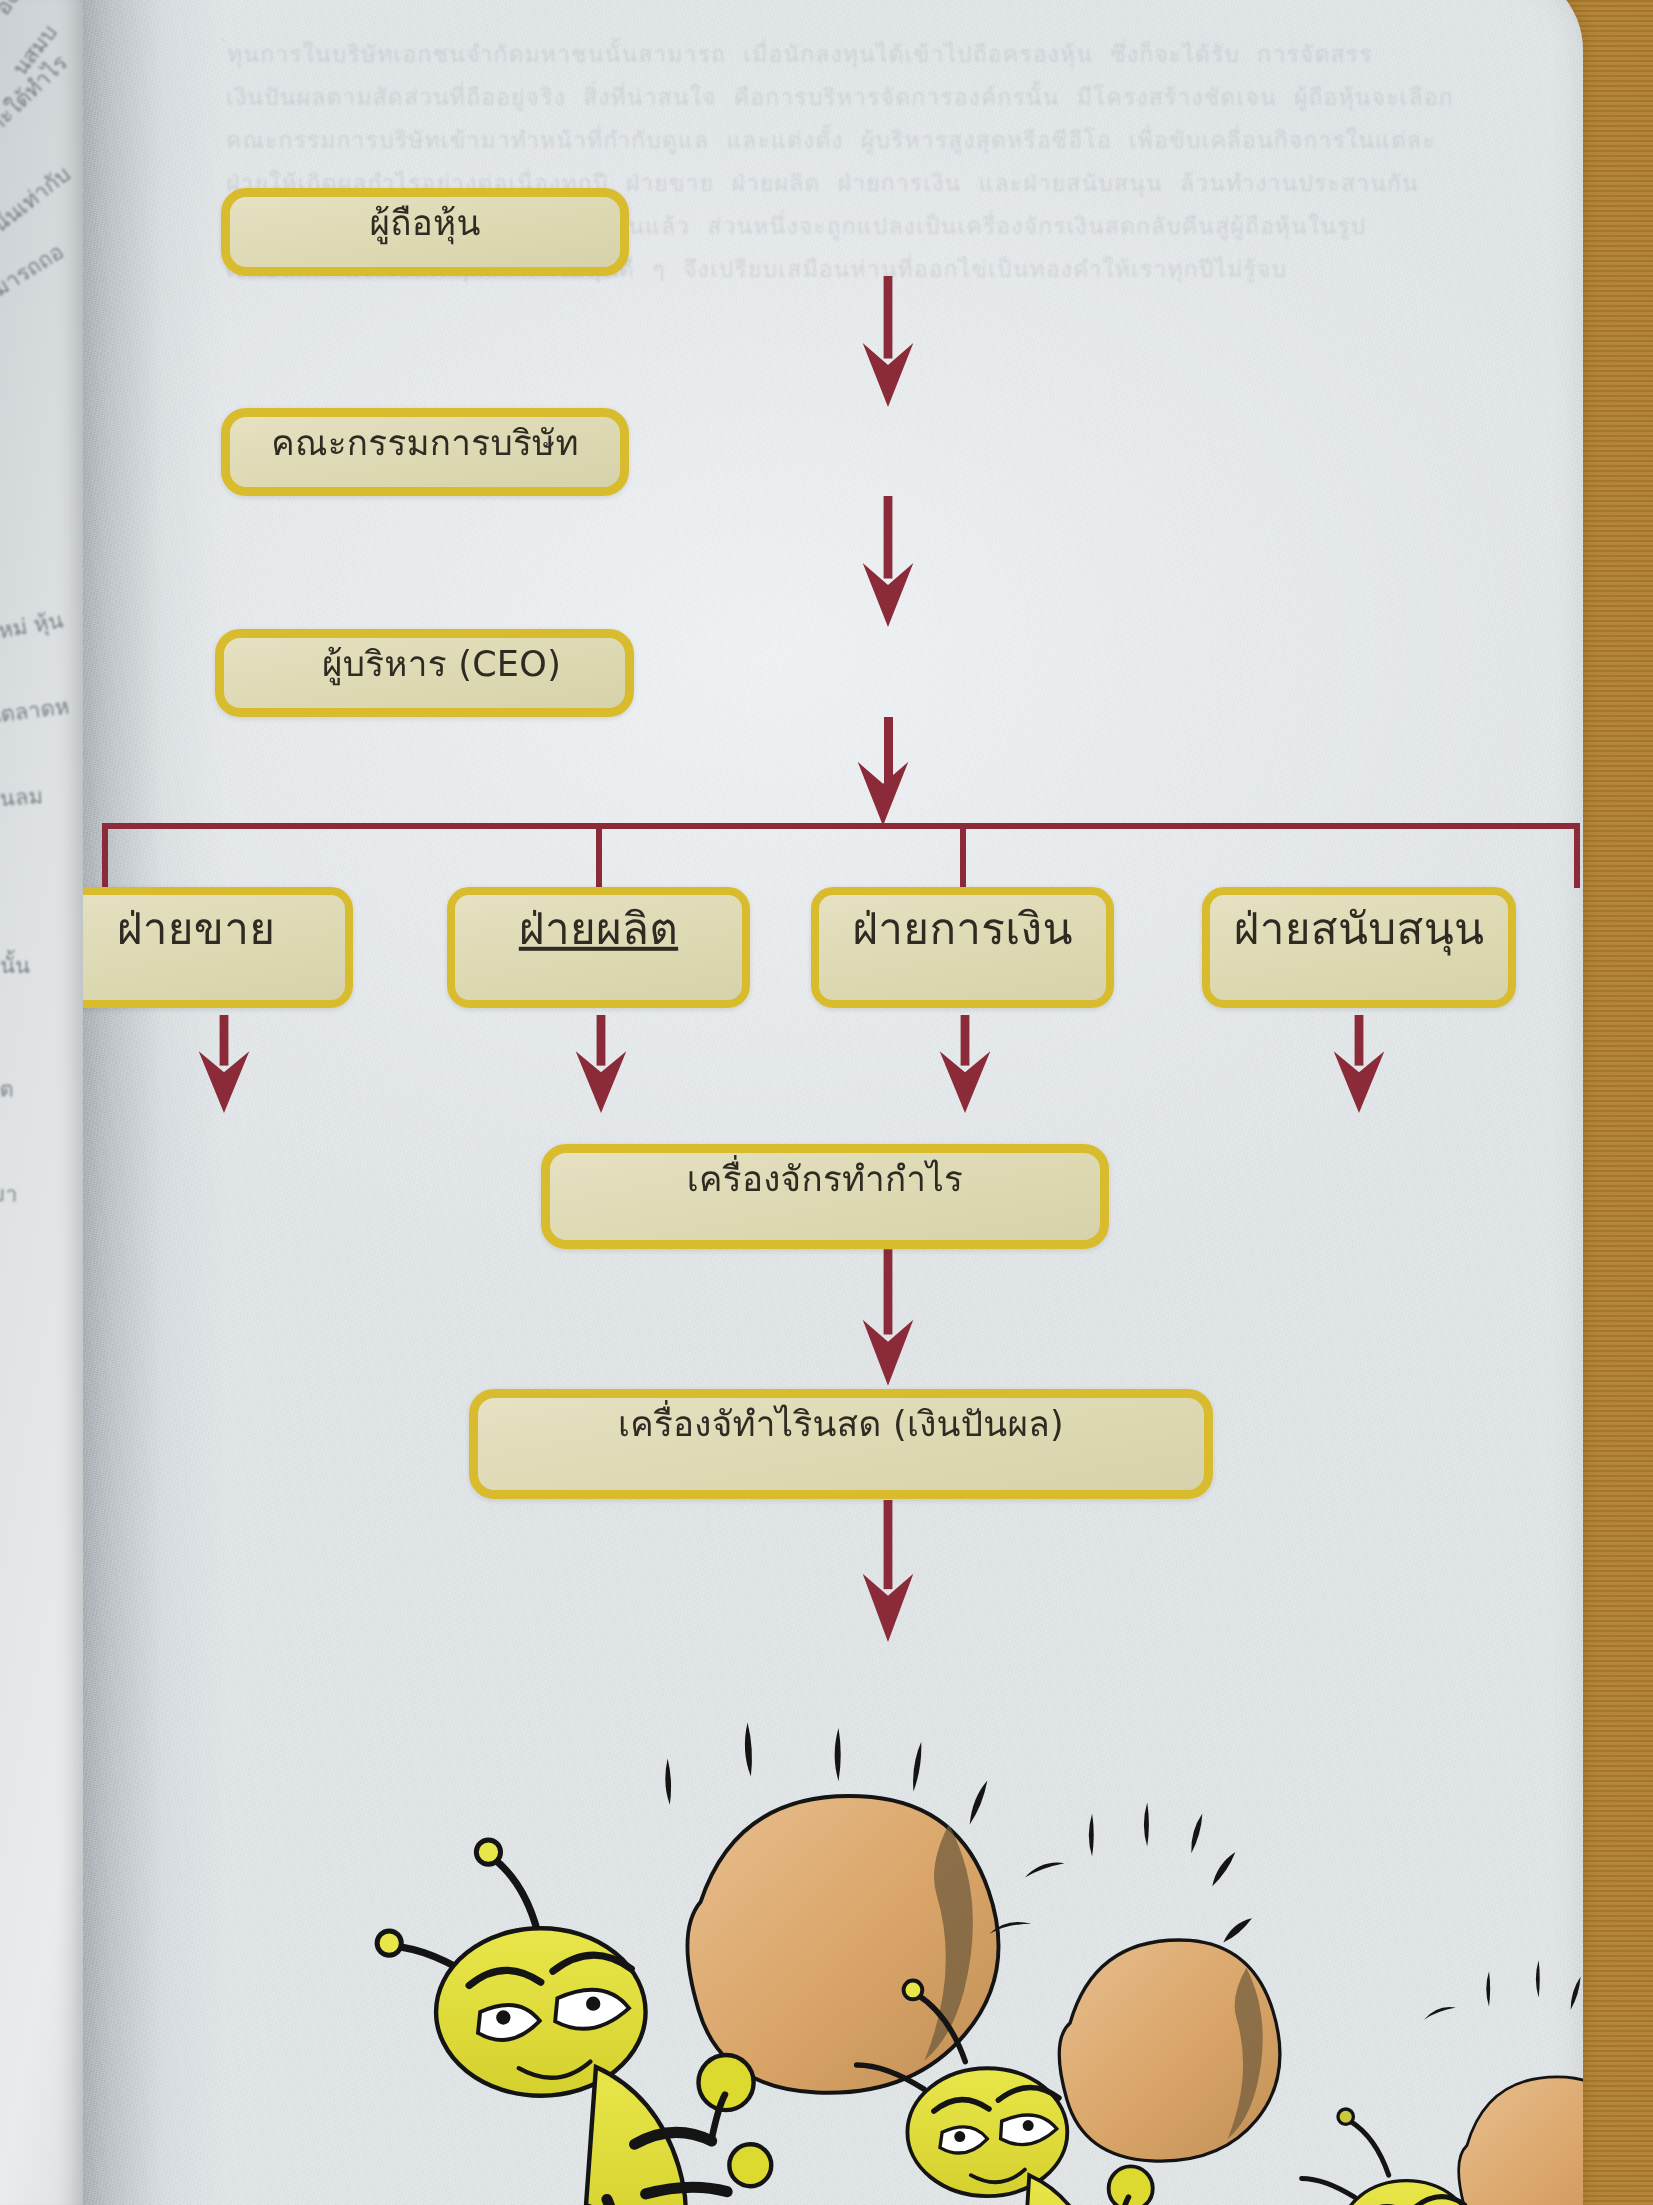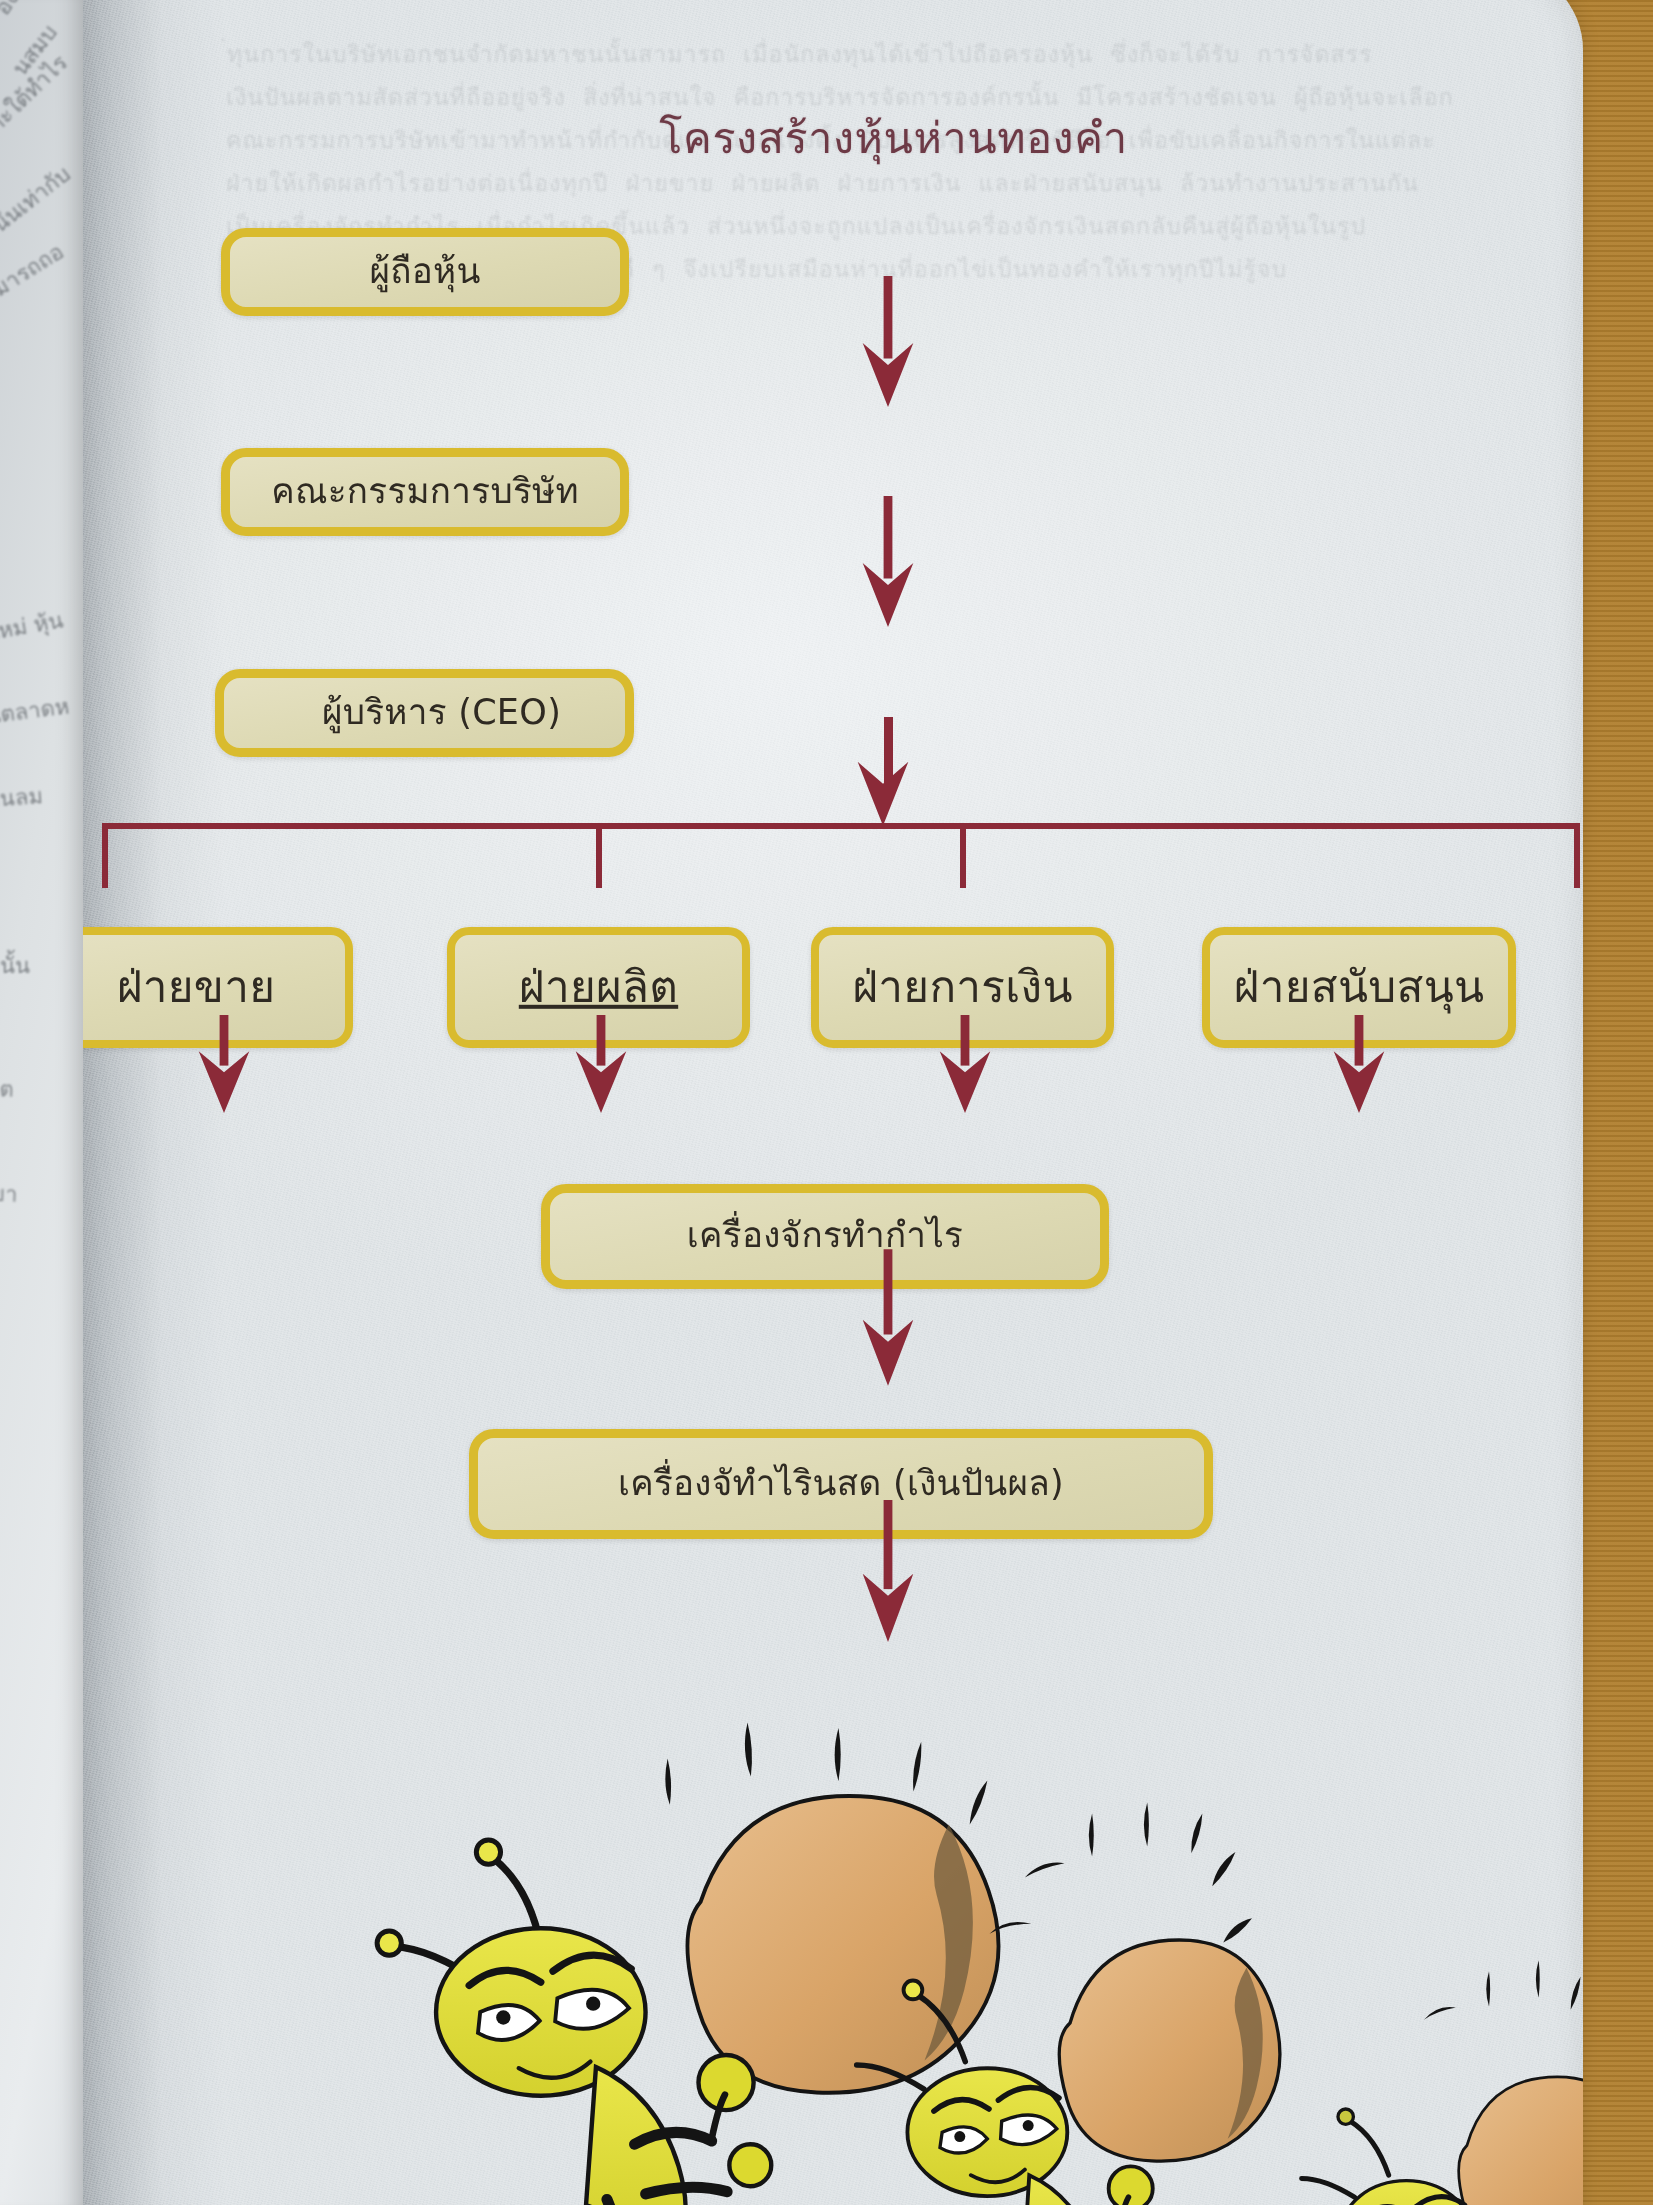--- a/index.html
+++ b/index.html
@@ -58,24 +58,24 @@
   #content{position:absolute;inset:0;}
 
   #title{position:absolute;left:463px;top:137px;width:695px;text-align:center;
     font-size:43px;color:#6d3a46;letter-spacing:0.6px;
     font-family:"DejaVu Sans","Liberation Sans",sans-serif;
     text-shadow:0 0 2.2px rgba(110,60,72,.25);}
 
   .node{position:absolute;box-sizing:border-box;
     background:linear-gradient(170deg,#e5e1c2 0%,#ddd9b3 55%,#d6d2ab 100%);
     border:9.4px solid #d9bb2e;border-radius:25px;
-    display:flex;align-items:center;justify-content:center;
+    display:flex;align-items:flex-start;justify-content:center;
     color:#2f2a22;font-size:35px;letter-spacing:0.3px;
     box-shadow:0 1.7px 5.5px rgba(0,0,0,.10);
-    font-family:"DejaVu Sans","Liberation Sans",sans-serif;margin-top:40px;}
+    font-family:"DejaVu Sans","Liberation Sans",sans-serif;}
   .node span{display:block;transform:translateY(-2.2px);}
   .node.small{font-size:44px;border-width:8.3px;border-radius:22px;}
 
   
   .vline{position:absolute;background:#8b2a38;}
   .hbar{position:absolute;background:#8b2a38;height:5.5px;border-radius:1.1px;}
   .arrow{position:absolute;}
   .arrow svg{display:block;}
 
   
@@ -111,21 +111,20 @@
     การจัดสรรเงินปันผลตามสัดส่วนที่ถืออยู่จริง  สิ่งที่น่าสนใจ คือการบริหารจัดการองค์กรนั้น
     มีโครงสร้างชัดเจน ผู้ถือหุ้นจะเลือกคณะกรรมการบริษัทเข้ามาทำหน้าที่กำกับดูแล และแต่งตั้ง
     ผู้บริหารสูงสุดหรือซีอีโอ เพื่อขับเคลื่อนกิจการในแต่ละฝ่ายให้เกิดผลกำไรอย่างต่อเนื่องทุกปี
     ฝ่ายขาย ฝ่ายผลิต ฝ่ายการเงิน และฝ่ายสนับสนุน ล้วนทำงานประสานกันเป็นเครื่องจักรทำกำไร
     เมื่อกำไรเกิดขึ้นแล้ว ส่วนหนึ่งจะถูกแปลงเป็นเครื่องจักรเงินสดกลับคืนสู่ผู้ถือหุ้นในรูปเงินปันผล
     นี่จึงเป็นเหตุผลว่าทำไมหุ้นดี ๆ จึงเปรียบเสมือนห่านที่ออกไข่เป็นทองคำให้เราทุกปีไม่รู้จบ
   </div>
 
   <div id="content">
 
-    <div id="title">โครงสร้างหุ้นห่านทองคำ</div>
 
     <div class="node" style="left:138px;top:221px;width:408px;height:88px;">
       <span>ผู้ถือหุ้น</span>
     </div>
 
     <div class="arrow" style="left:772px;top:309px;">
       <svg width="66" height="132" viewBox="0 0 120 240">
         <rect x="52" y="0" width="16" height="150" fill="#8b2a38"></rect>
         <path d="M14 122 L60 238 L106 122 L60 162 Z" fill="#8b2a38"></path>
       </svg>

